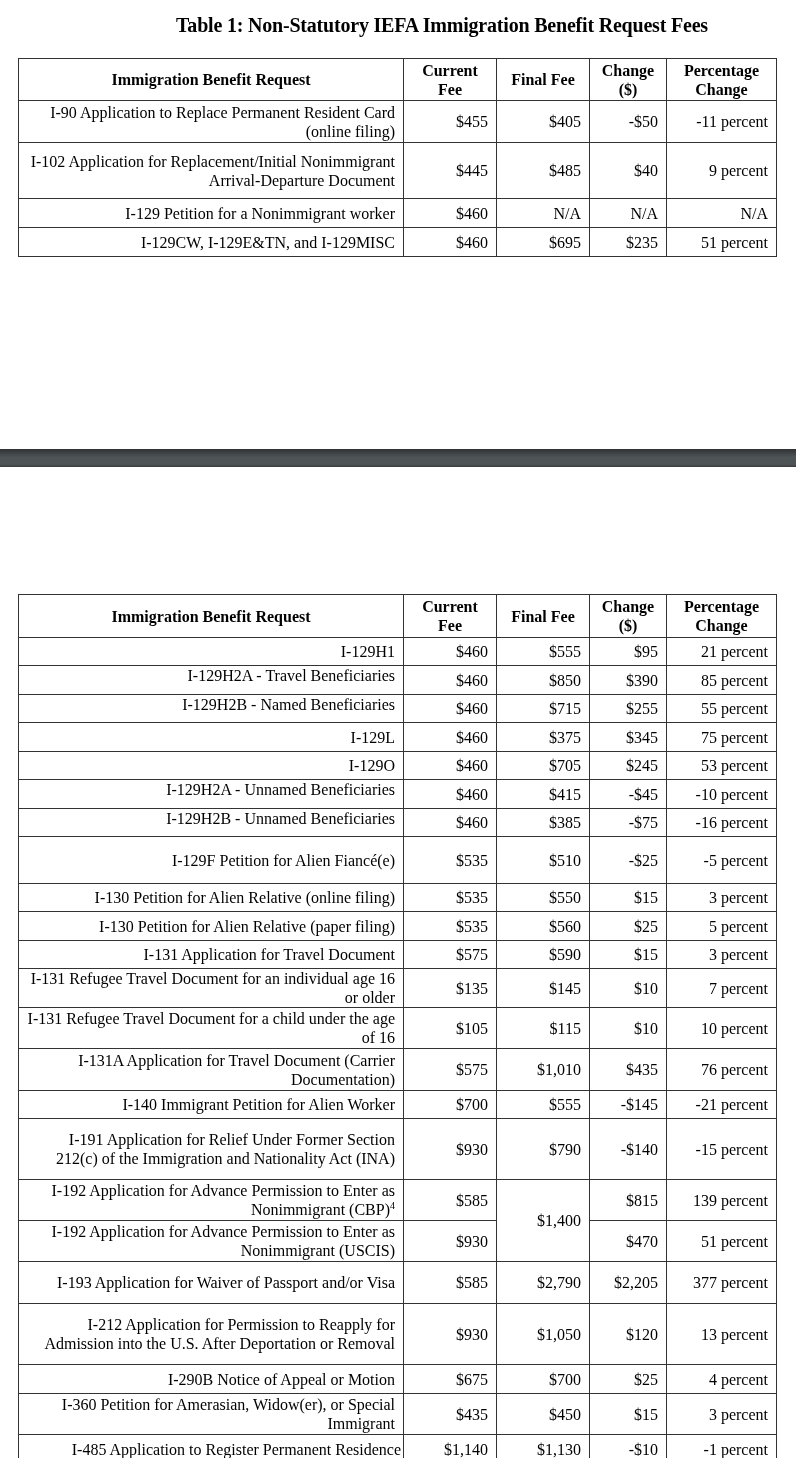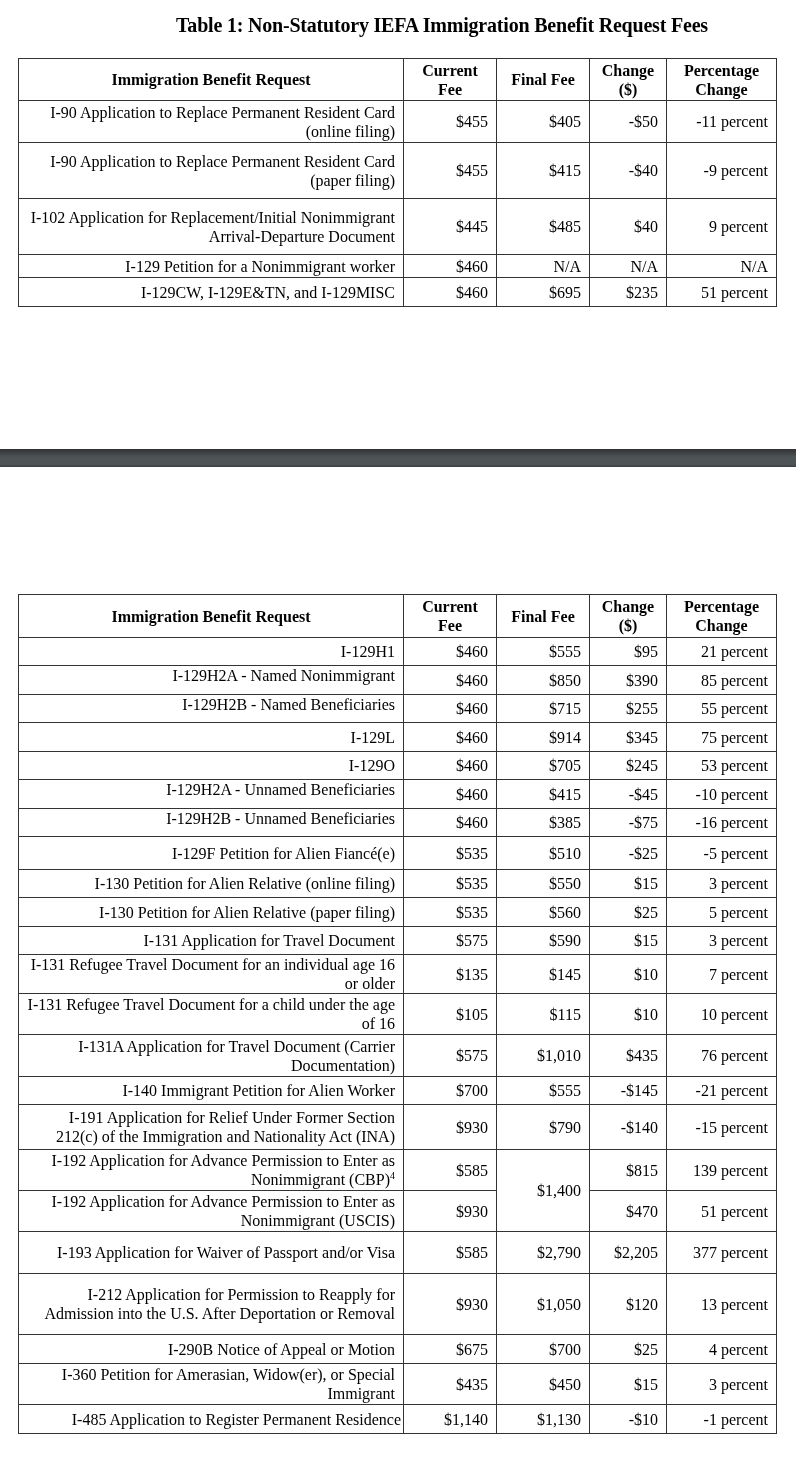--- a/index.html
+++ b/index.html
@@ -43,34 +43,27 @@
     <th>Percentage Change</th>
   </tr>
   <tr style="height:42px">
     <td class="desc">I-90 Application to Replace Permanent Resident Card (online filing)</td>
     <td class="num">$455</td>
     <td class="num">$405</td>
     <td class="num">-$50</td>
     <td class="num">-11 percent</td>
   </tr>
   <tr style="height:56px">
-    <td class="desc">I-90 Application to Replace Permanent Resident Card (paper filing)</td>
-    <td class="num">$455</td>
-    <td class="num">$415</td>
-    <td class="num">-$40</td>
-    <td class="num">-9 percent</td>
-  </tr>
-  <tr style="height:56px">
     <td class="desc">I-102 Application for Replacement/Initial Nonimmigrant Arrival-Departure Document</td>
     <td class="num">$445</td>
     <td class="num">$485</td>
     <td class="num">$40</td>
     <td class="num">9 percent</td>
   </tr>
-  <tr style="height:23px">
+  <tr style="height:29px">
     <td class="desc">I-129 Petition for a Nonimmigrant worker</td>
     <td class="num">$460</td>
     <td class="num">N/A</td>
     <td class="num">N/A</td>
     <td class="num">N/A</td>
   </tr>
   <tr style="height:29px">
     <td class="desc indent">I-129CW, I-129E&amp;TN, and I-129MISC</td>
     <td class="num">$460</td>
     <td class="num">$695</td>
@@ -100,37 +93,37 @@
   </tr>
 
   <tr style="height:28px">
     <td class="desc indent">I-129H1</td>
     <td class="num">$460</td>
     <td class="num">$555</td>
     <td class="num">$95</td>
     <td class="num">21 percent</td>
   </tr>
   <tr style="height:29px">
-    <td class="desc indent top">I-129H2A - Named Nonimmigrant</td>
+    <td class="desc indent top">I-129H2A - Travel Beneficiaries</td>
     <td class="num">$460</td>
     <td class="num">$850</td>
     <td class="num">$390</td>
     <td class="num">85 percent</td>
   </tr>
   <tr style="height:28px">
     <td class="desc indent top">I-129H2B - Named Beneficiaries</td>
     <td class="num">$460</td>
     <td class="num">$715</td>
     <td class="num">$255</td>
     <td class="num">55 percent</td>
   </tr>
   <tr style="height:29px">
     <td class="desc indent">I-129L</td>
     <td class="num">$460</td>
-    <td class="num">$914</td>
+    <td class="num">$375</td>
     <td class="num">$345</td>
     <td class="num">75 percent</td>
   </tr>
   <tr style="height:28px">
     <td class="desc indent">I-129O</td>
     <td class="num">$460</td>
     <td class="num">$705</td>
     <td class="num">$245</td>
     <td class="num">53 percent</td>
   </tr>
@@ -141,21 +134,21 @@
     <td class="num">-$45</td>
     <td class="num">-10 percent</td>
   </tr>
   <tr style="height:28px">
     <td class="desc indent top">I-129H2B - Unnamed Beneficiaries</td>
     <td class="num">$460</td>
     <td class="num">$385</td>
     <td class="num">-$75</td>
     <td class="num">-16 percent</td>
   </tr>
-  <tr style="height:33px">
+  <tr style="height:47px">
     <td class="desc">I-129F Petition for Alien Fiancé(e)</td>
     <td class="num">$535</td>
     <td class="num">$510</td>
     <td class="num">-$25</td>
     <td class="num">-5 percent</td>
   </tr>
   <tr style="height:28px">
     <td class="desc">I-130 Petition for Alien Relative (online filing)</td>
     <td class="num">$535</td>
     <td class="num">$550</td>
@@ -197,21 +190,21 @@
     <td class="num">$435</td>
     <td class="num">76 percent</td>
   </tr>
   <tr style="height:28px">
     <td class="desc">I-140 Immigrant Petition for Alien Worker</td>
     <td class="num">$700</td>
     <td class="num">$555</td>
     <td class="num">-$145</td>
     <td class="num">-21 percent</td>
   </tr>
-  <tr style="height:45px">
+  <tr style="height:61px">
     <td class="desc">I-191 Application for Relief Under Former Section 212(c) of the Immigration and Nationality Act (INA)</td>
     <td class="num">$930</td>
     <td class="num">$790</td>
     <td class="num">-$140</td>
     <td class="num">-15 percent</td>
   </tr>
   <tr style="height:41px">
     <td class="desc"><span>I-192 Application for Advance Permission to Enter as Nonimmigrant (CBP)</span><sup>4</sup></td>
     <td class="num">$585</td>
     <td class="num" rowspan="2">$1,400</td>

